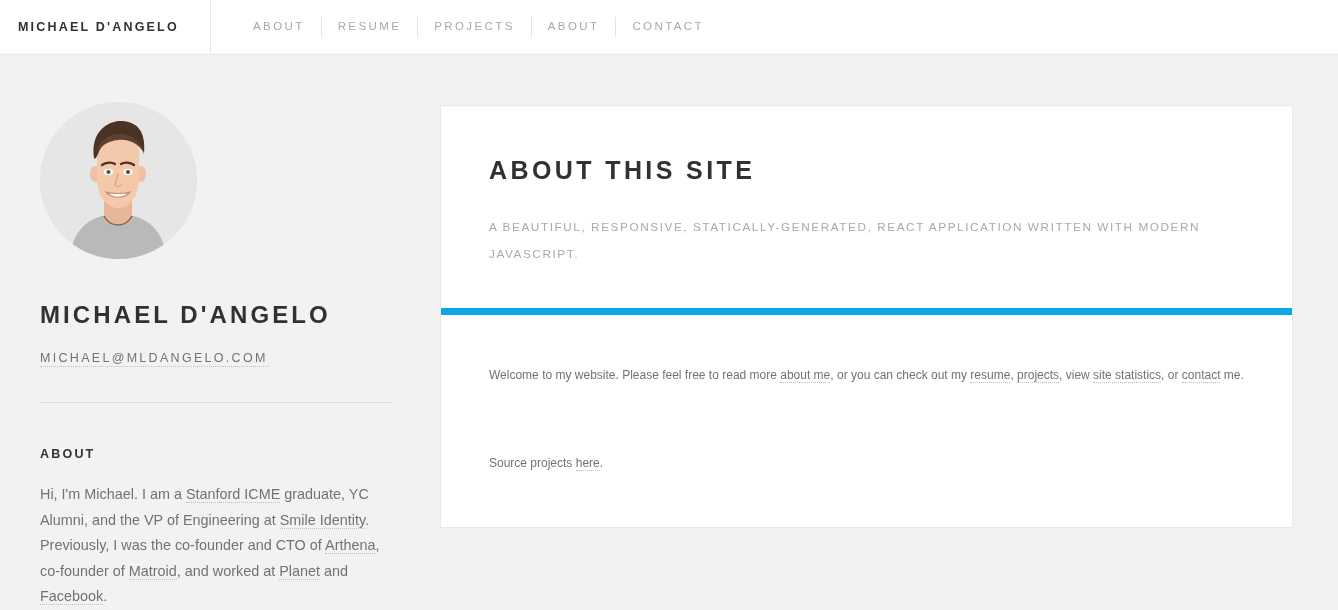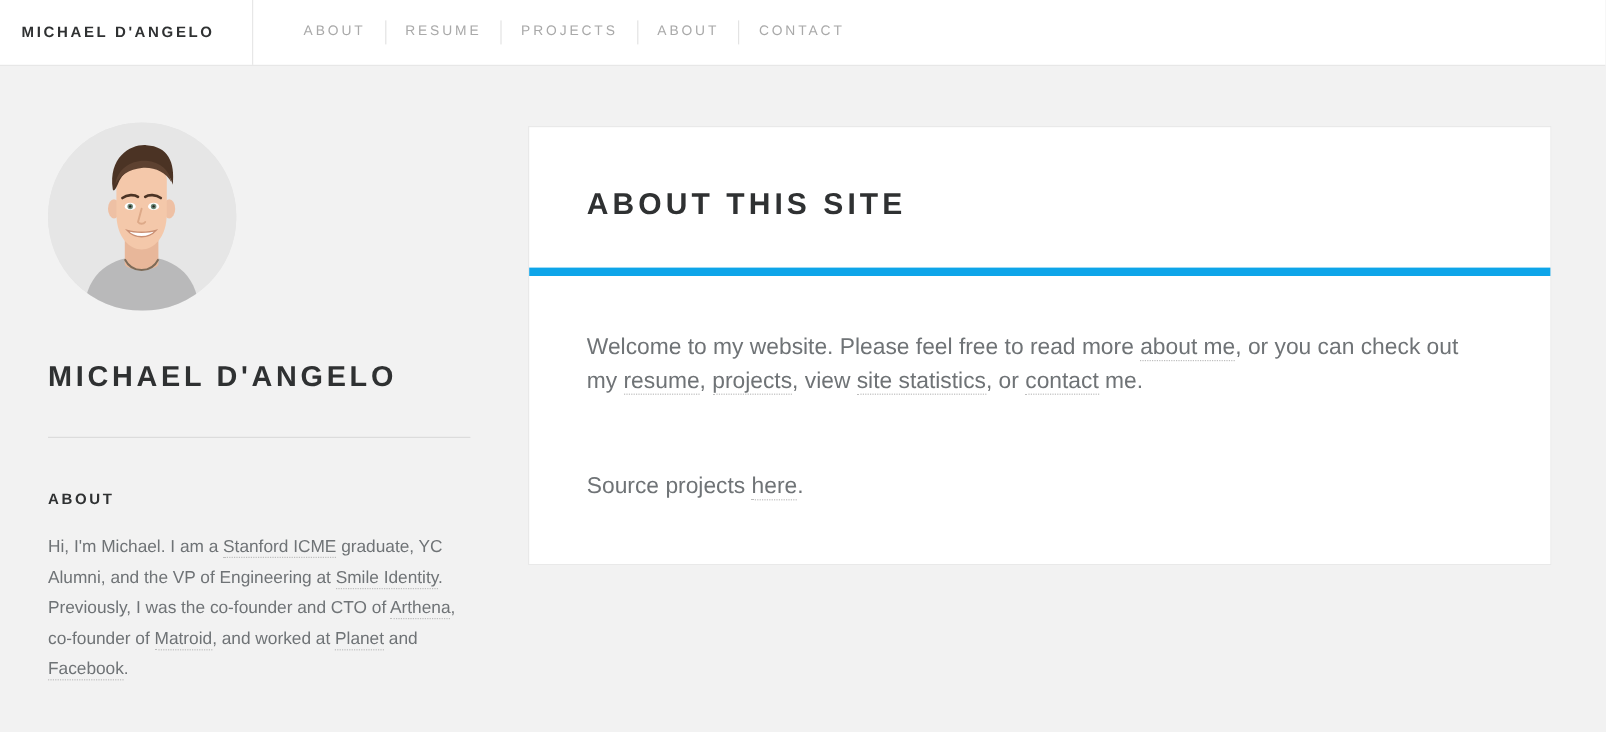--- a/index.html
+++ b/index.html
@@ -142,21 +142,21 @@
   .card-subtitle {
     margin-top: 31px;
     font-size: 11.8px;
     letter-spacing: 1.55px;
     line-height: 27px;
     color: #a9a9a9;
     max-width: 715px;
   }
   .card-body {
     padding: 46px 48px 50px 48px;
-    font-size: 19px;
+    font-size: 12px;
     line-height: 28px;
     color: #6f7376;
   }
   .card-body p { margin: 0; }
   .card-body p + p { margin-top: 60px; }
 
   a.dotted {
     color: inherit;
     text-decoration: none;
     border-bottom: 1px dotted #bdbdbd;
@@ -216,33 +216,35 @@
         <circle cx="88" cy="70" r="1" fill="#27211c"></circle>
 
         <path d="M78 72 L75 83 C76.5 85 79.5 85 81 83" stroke="#dda988" stroke-width="1.6" fill="none" stroke-linecap="round"></path>
 
         <path d="M66 90 C72 97 84 97 90 90 C84 92 72 92 66 90 Z" fill="#ffffff" stroke="#c98f73" stroke-width="1.2"></path>
       </svg>
     </div>
 
     <div class="side-name">MICHAEL D'ANGELO</div>
 
+    <div><a class="side-email">MICHAEL@MLDANGELO.COM</a></div>
 
     <div class="side-divider"></div>
 
     <div class="side-heading">ABOUT</div>
 
     <div class="side-body"><span>Hi, I'm Michael. I am a </span><a class="dotted">Stanford ICME</a><span> graduate, YC Alumni, and the VP of Engineering at </span><a class="dotted">Smile Identity</a><span>. Previously, I was the co-founder and CTO of </span><a class="dotted">Arthena</a><span>, co-founder of </span><a class="dotted">Matroid</a><span>, and worked at </span><a class="dotted">Planet</a><span> and </span><a class="dotted">Facebook</a><span>.</span></div>
   </div>
 
   <div class="main">
     <div class="card">
 
       <div class="card-head">
         <h1 class="card-title">ABOUT THIS SITE</h1>
+        <div class="card-subtitle">A BEAUTIFUL, RESPONSIVE, STATICALLY-GENERATED, REACT APPLICATION WRITTEN WITH MODERN JAVASCRIPT.</div>
       </div>
 
       <div class="card-body">
         <p><span>Welcome to my website. Please feel free to read more </span><a class="dotted">about me</a><span>, or you can check out my </span><a class="dotted">resume</a><span>, </span><a class="dotted">projects</a><span>, view </span><a class="dotted">site statistics</a><span>, or </span><a class="dotted">contact</a><span> me.</span></p>
 
         <p><span>Source projects </span><a class="dotted">here</a><span>.</span></p>
       </div>
 
     </div>
   </div>

